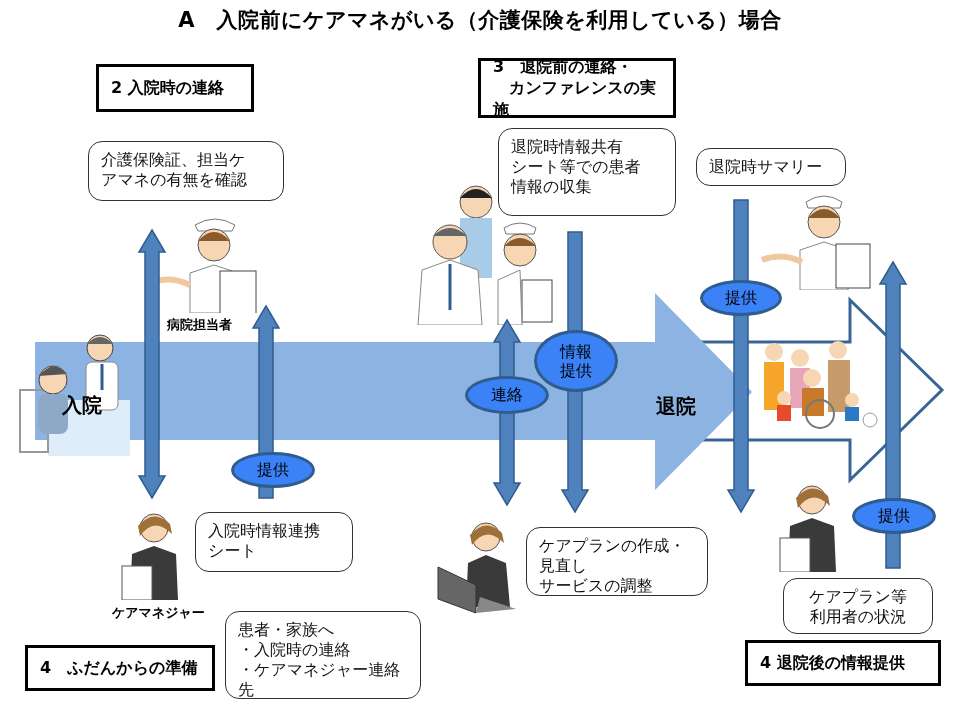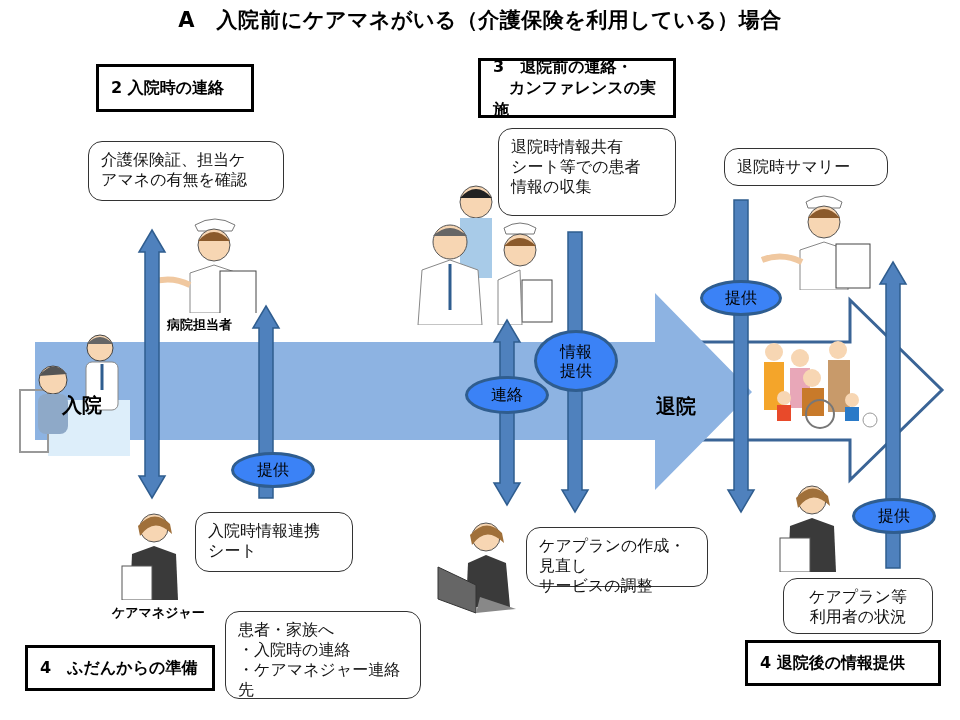--- a/index.html
+++ b/index.html
@@ -52,24 +52,24 @@
 <div class="note" style="left:88px; top:141px; width:196px; height:60px;">介護保険証、担当ケ
 アマネの有無を確認</div>
 <div class="note" style="left:195px; top:512px; width:158px; height:60px;">入院時情報連携
 シート</div>
 <div class="note" style="left:225px; top:611px; width:196px; height:88px;">患者・家族へ
 ・入院時の連絡
 ・ケアマネジャー連絡先</div>
 <div class="note" style="left:498px; top:128px; width:178px; height:88px;">退院時情報共有
 シート等での患者
 情報の収集</div>
-<div class="note" style="left:526px; top:527px; width:182px; height:60px;">ケアプランの作成・
+<div class="note" style="left:526px; top:527px; width:182px; height:69px;">ケアプランの作成・
 見直し
 サービスの調整</div>
-<div class="note" style="left:724px; top:148px; width:164px; height:38px;">退院時サマリー</div>
+<div class="note" style="left:696px; top:148px; width:150px; height:38px;">退院時サマリー</div>
 <div class="note" style="left:783px; top:578px; width:150px; height:56px; text-align:center;">ケアプラン等
 利用者の状況</div>
 
 <svg class="abs" style="left:18px; top:330px;" width="112" height="126">
   <rect x="30" y="70" width="82" height="56" fill="#ddeefa"></rect>
   <rect x="2" y="60" width="28" height="62" fill="none" stroke="#999" stroke-width="2"></rect>
   <circle cx="35" cy="50" r="14" fill="#f7d6b3" stroke="#444"></circle>
   <path d="M21 46 Q35 28 49 44" fill="#555"></path>
   <rect x="20" y="64" width="30" height="40" rx="8" fill="#8ea9c8"></rect>
   <circle cx="82" cy="18" r="13" fill="#f7d6b3" stroke="#444"></circle>

